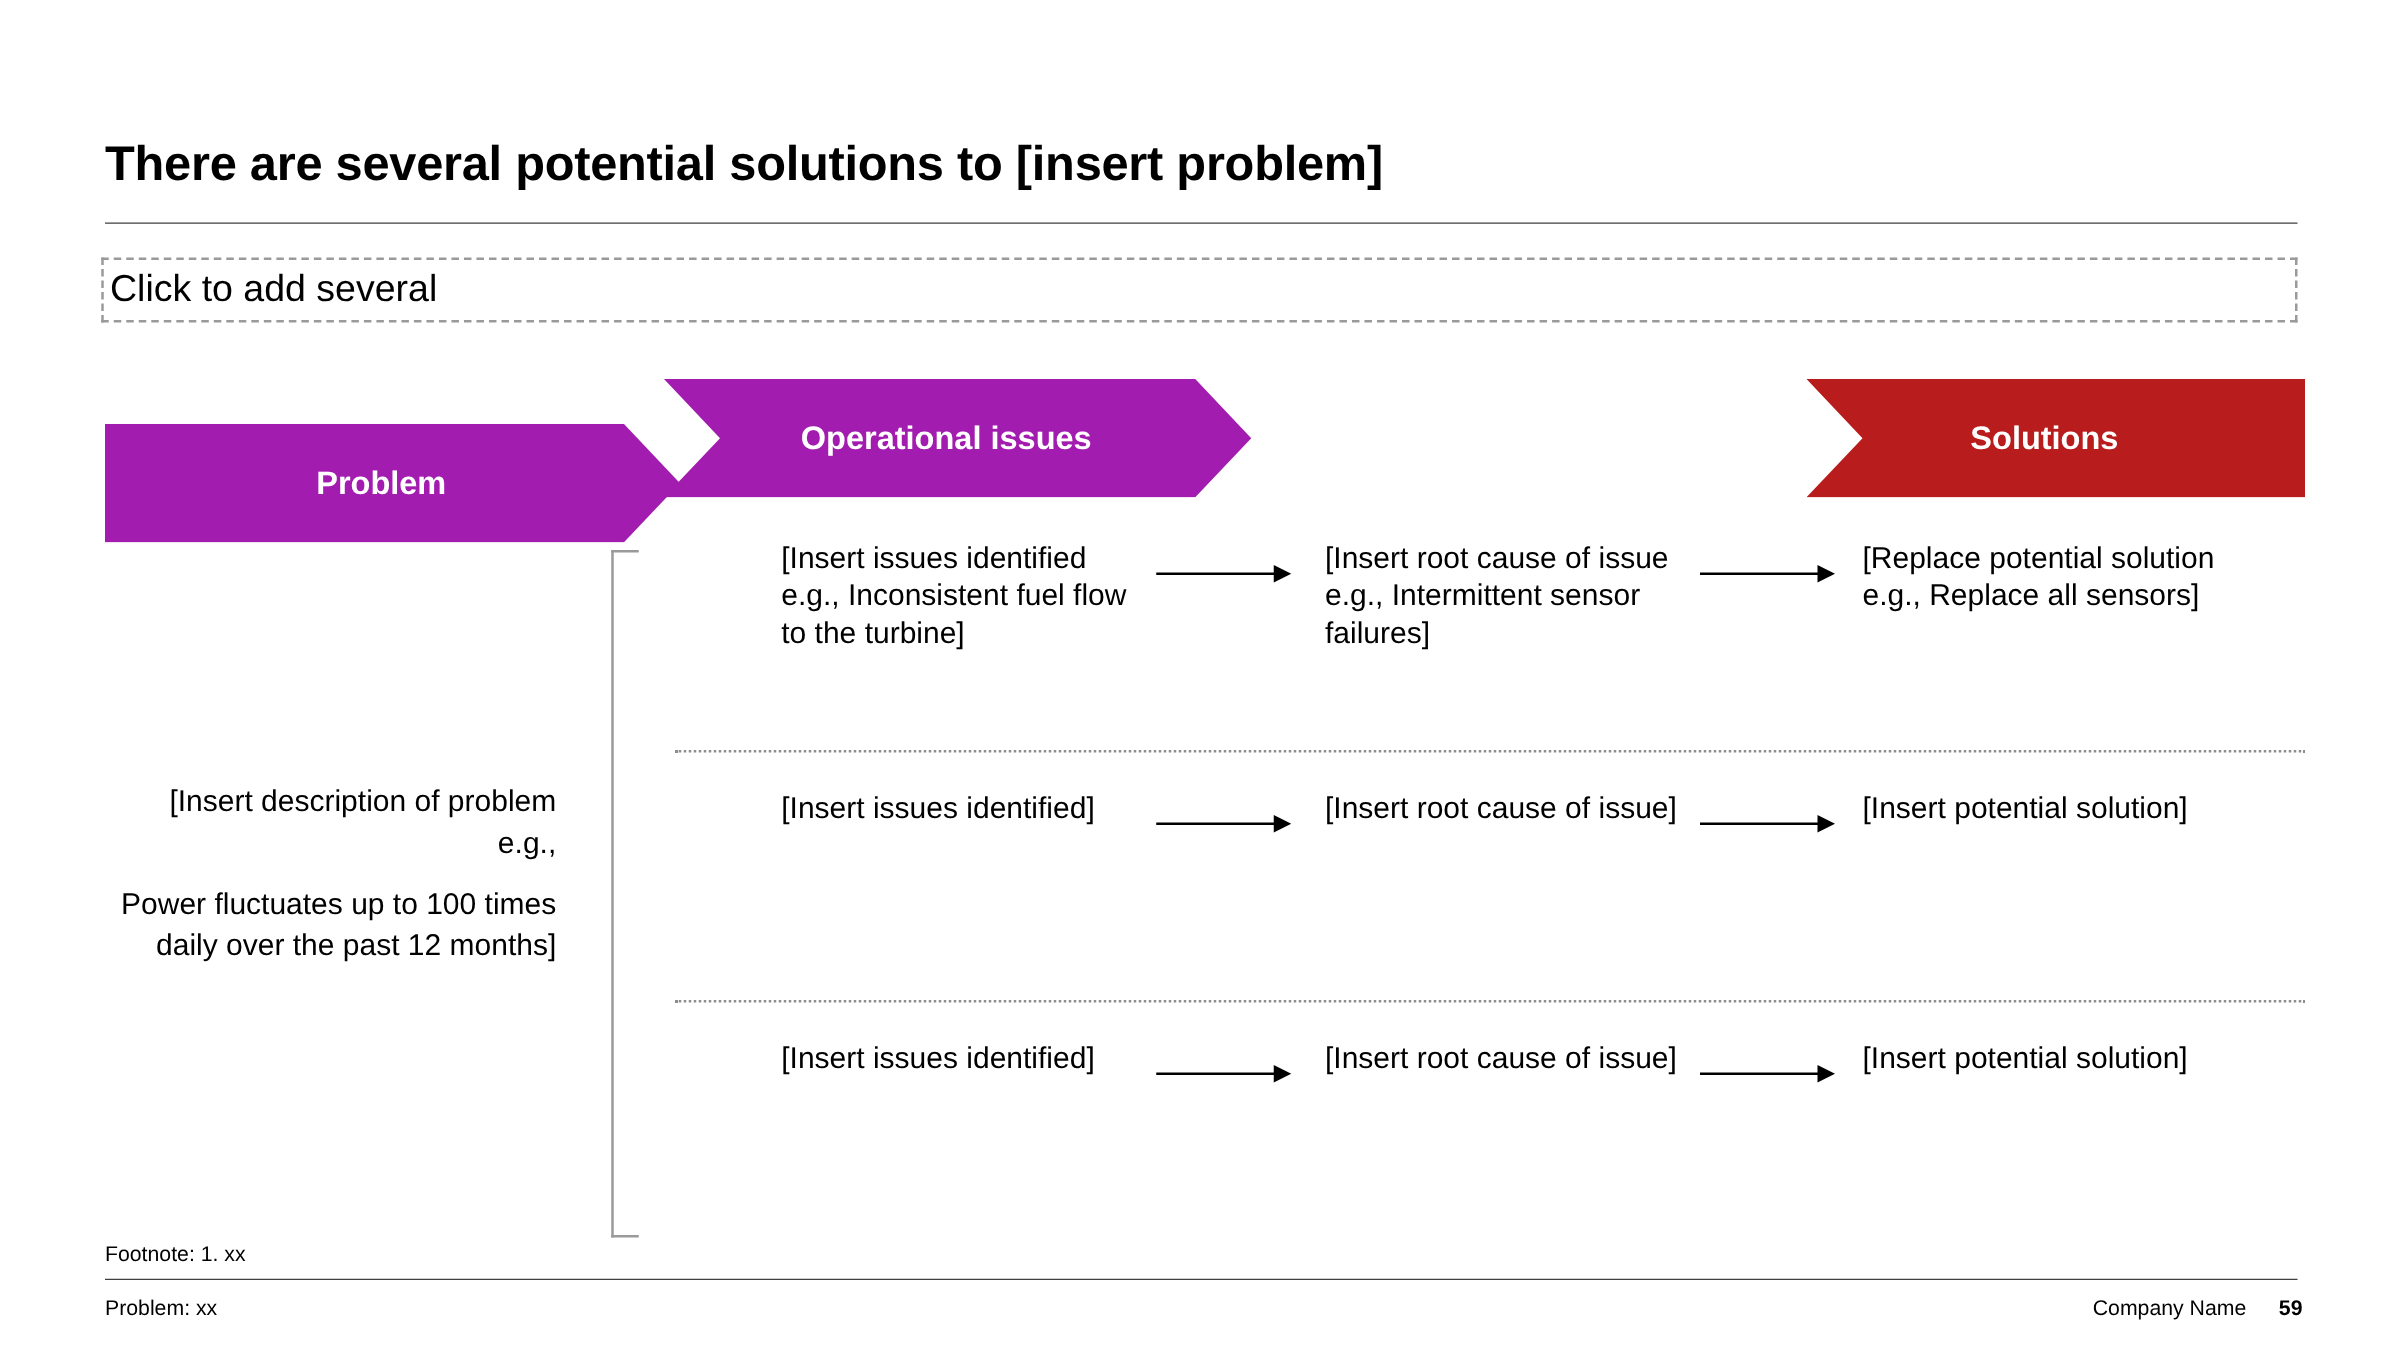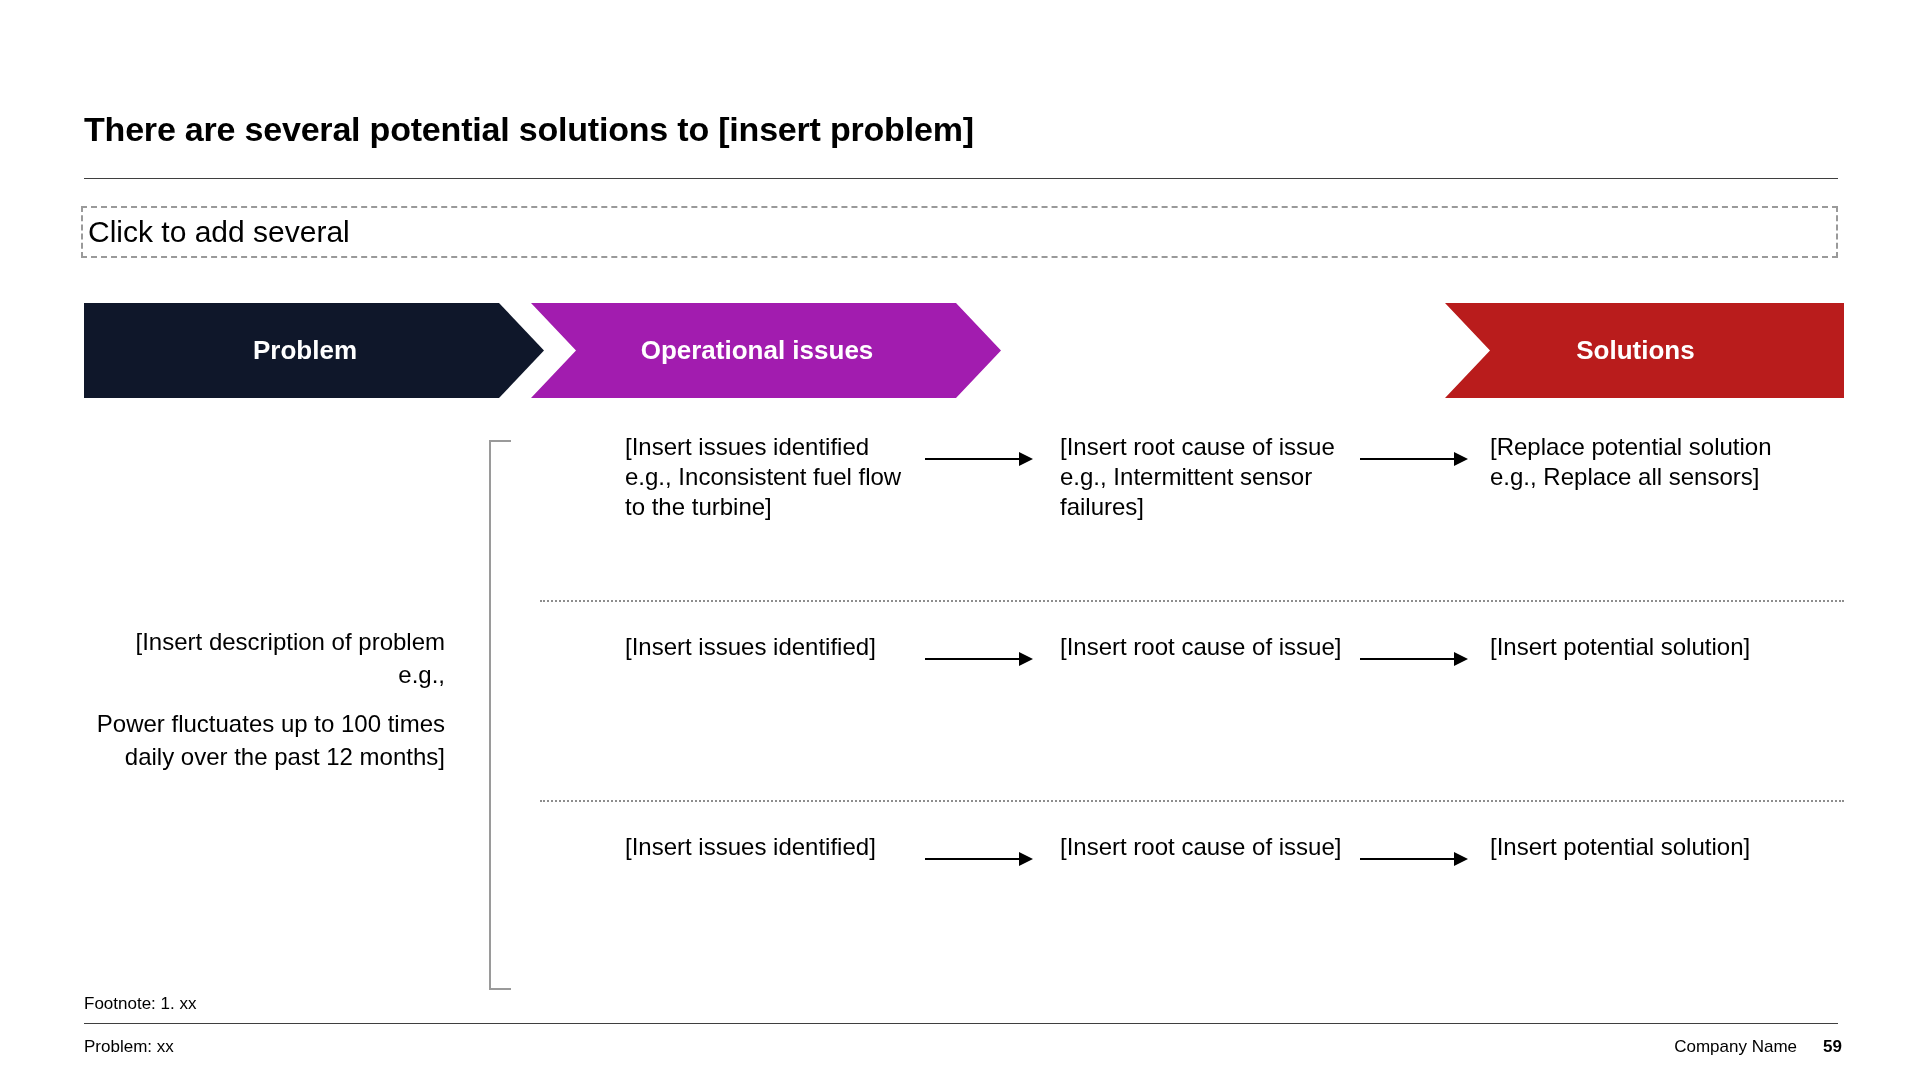--- a/index.html
+++ b/index.html
@@ -18,21 +18,21 @@
     height: 1079px;
     background: #ffffff;
   }
 
   
   .title {
     position: absolute;
     left: 84px;
     top: 110px;
     width: 1760px;
-    font-size: 34px;
+    font-size: 39px;
     font-weight: bold;
     color: #000000;
     letter-spacing: -0.2px;
     white-space: nowrap;
   }
 
   .title-rule {
     position: absolute;
     left: 84px;
     top: 178px;
@@ -240,21 +240,21 @@
 
 <div class="slide">
 
   <div class="title">There are several potential solutions to [insert problem]</div>
   <div class="title-rule"></div>
 
   <div class="subtitle-box"></div>
   <div class="subtitle-text">Click to add several</div>
 
   <div class="banner">
-    <div class="chev first" id="chev0" style="background: #0f172a;">
+    <div class="chev first" id="chev0" style="background: #a21caf; margin-top: 36px;">
       <span class="chev-label">Problem</span>
     </div>
     <div class="chev mid1" id="chev1" style="background: #a21caf;">
       <span class="chev-label">Operational issues</span>
     </div>
     <div class="chev last" id="chev3" style="background: #b91c1c;">
       <span class="chev-label">Solutions</span>
     </div>
   </div>
 

